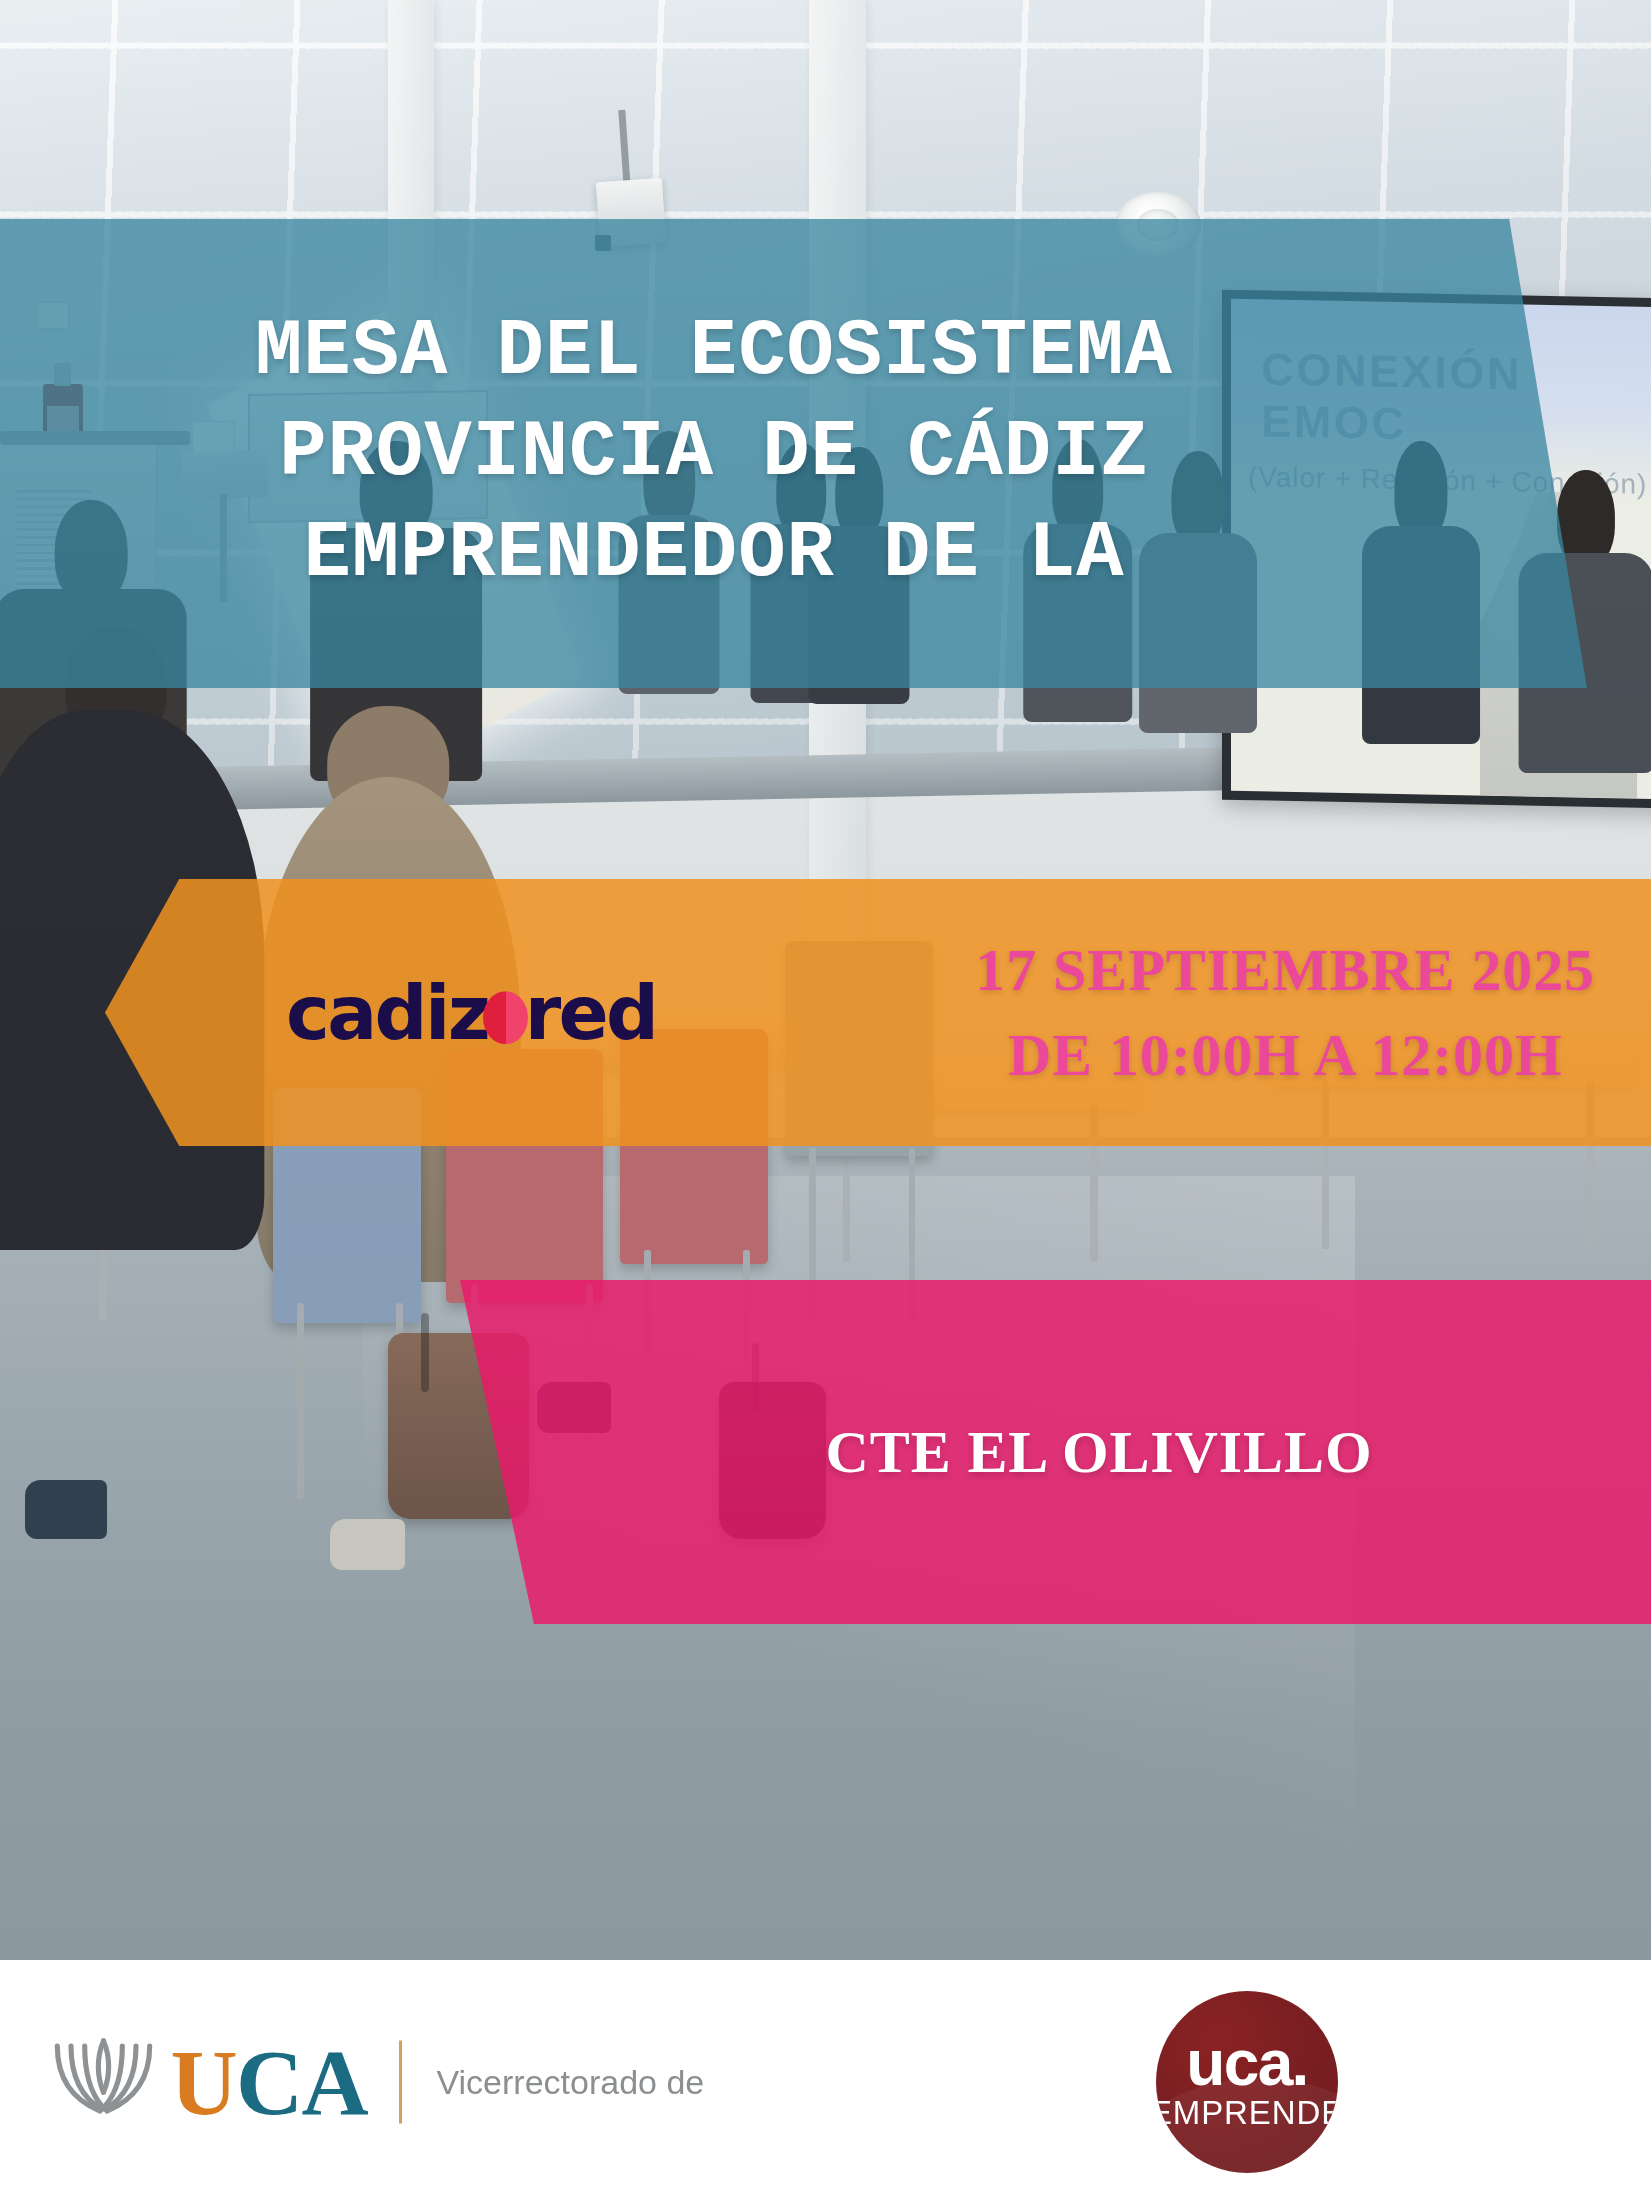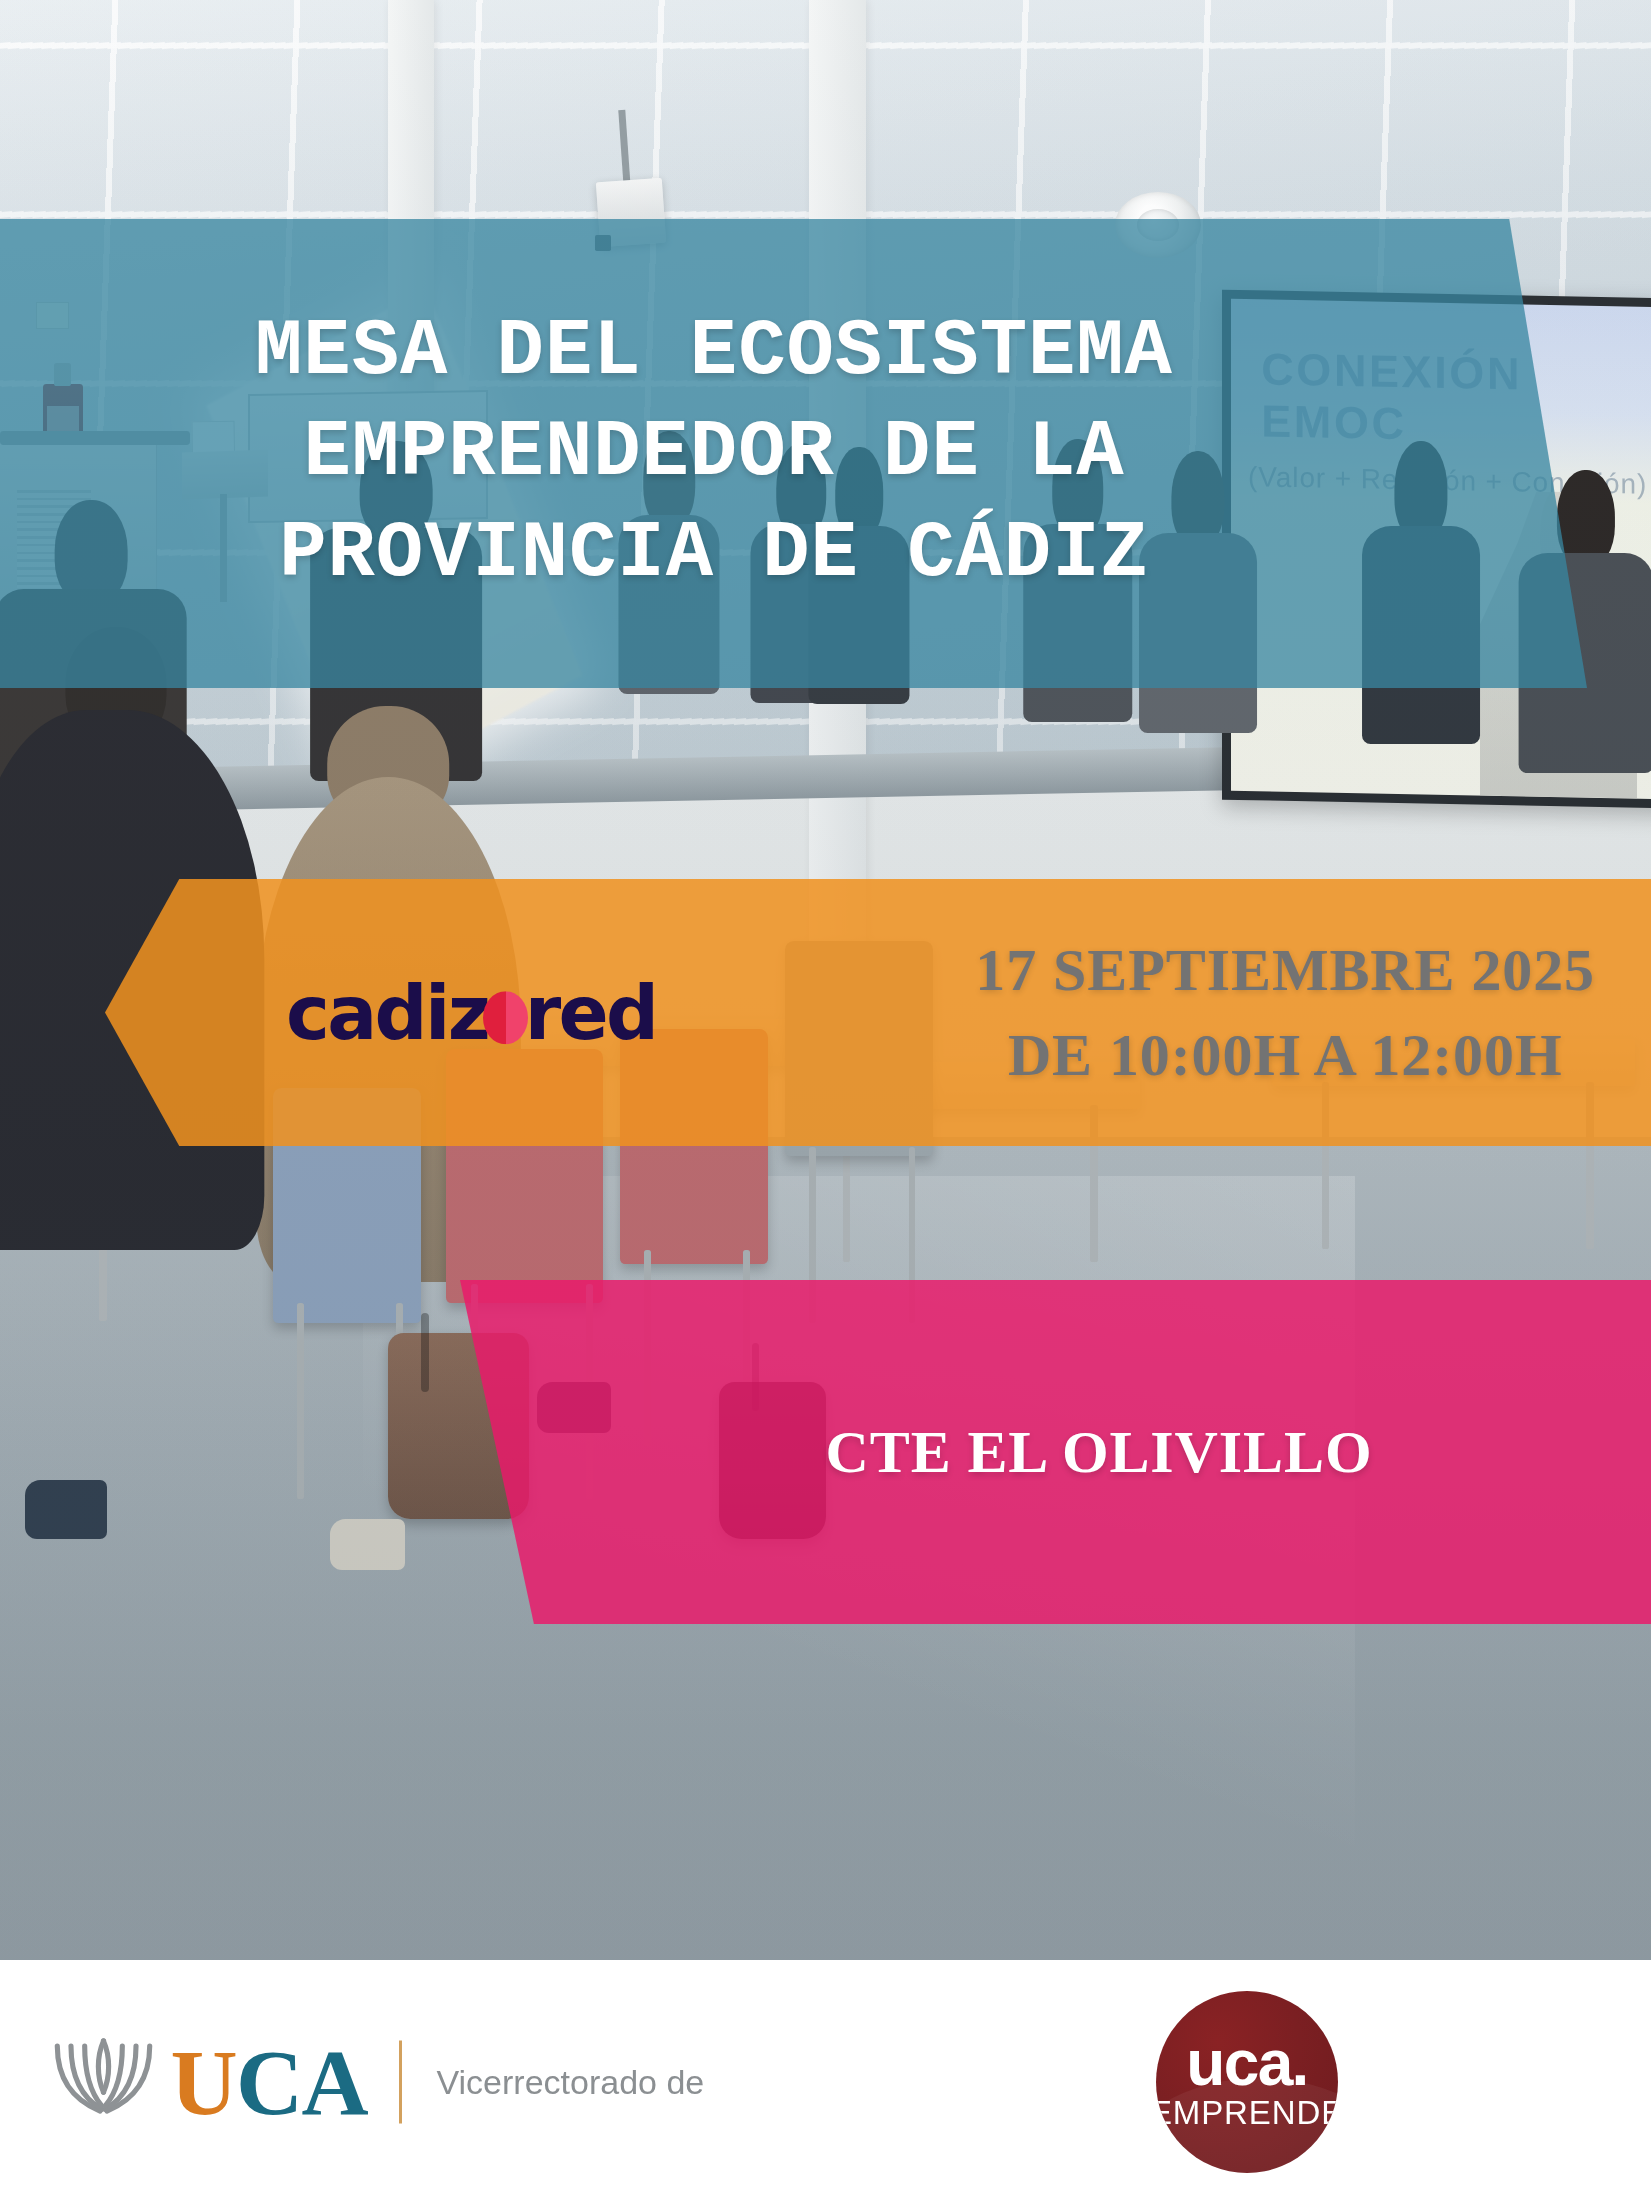--- a/index.html
+++ b/index.html
@@ -281,21 +281,21 @@
     border-radius:50%; overflow:hidden; align-self:center;
     transform:translateY(5.2px);
   }
   .cz-dot .half-l{ position:absolute; left:0; top:0; width:50%; height:100%; background:#e01f3d; }
   .cz-dot .half-r{ position:absolute; right:0; top:0; width:50%; height:100%; background:#f0426b; }
 
   #datetime-block{
     position:absolute; right:57px; top:50%; transform:translateY(-50%);
     text-align:center;
     font-family:"Liberation Serif", serif;
-    font-weight:700; color:#737373;
+    font-weight:700; color:#ec4899;
     font-size:60px; line-height:1.42; letter-spacing:0.9px;
     text-shadow:0 2.6px 6px rgba(0,0,0,.16);
   }
   #datetime-block .dline{ display:block; white-space:nowrap; }
 
   
   #banner-pink{
     left:460px; top:1280px; width:1192px; height:344px;
     background:rgba(234,25,106,.84);
     clip-path:polygon(0 0, 100% 0, 100% 100%, 6.2% 100%);
@@ -501,22 +501,22 @@
     <div class="shoe" style="left:1.5%;top:75.5%;width:5%;height:3%;"></div>
     <div class="shoe light" style="left:20.0%;top:77.5%;width:4.5%;height:2.6%;"></div>
     <div class="shoe" style="left:32.5%;top:70.5%;width:4.5%;height:2.6%;"></div>
 
     <div class="photo-grade"></div>
   </div>
 
   <div class="banner" id="banner-blue">
     <div id="title-block">
       <span class="tline">MESA DEL ECOSISTEMA</span>
+      <span class="tline">PROVINCIA DE CÁDIZ</span>
       <span class="tline">EMPRENDEDOR DE LA</span>
-      <span class="tline">PROVINCIA DE CÁDIZ</span>
     </div>
   </div>
 
   <div class="banner" id="banner-orange">
     <div id="logo-cadizred">
       <span class="cz-word">cadiz</span>
       <span class="cz-dot">
         <span class="half-l"></span>
         <span class="half-r"></span>
       </span>

